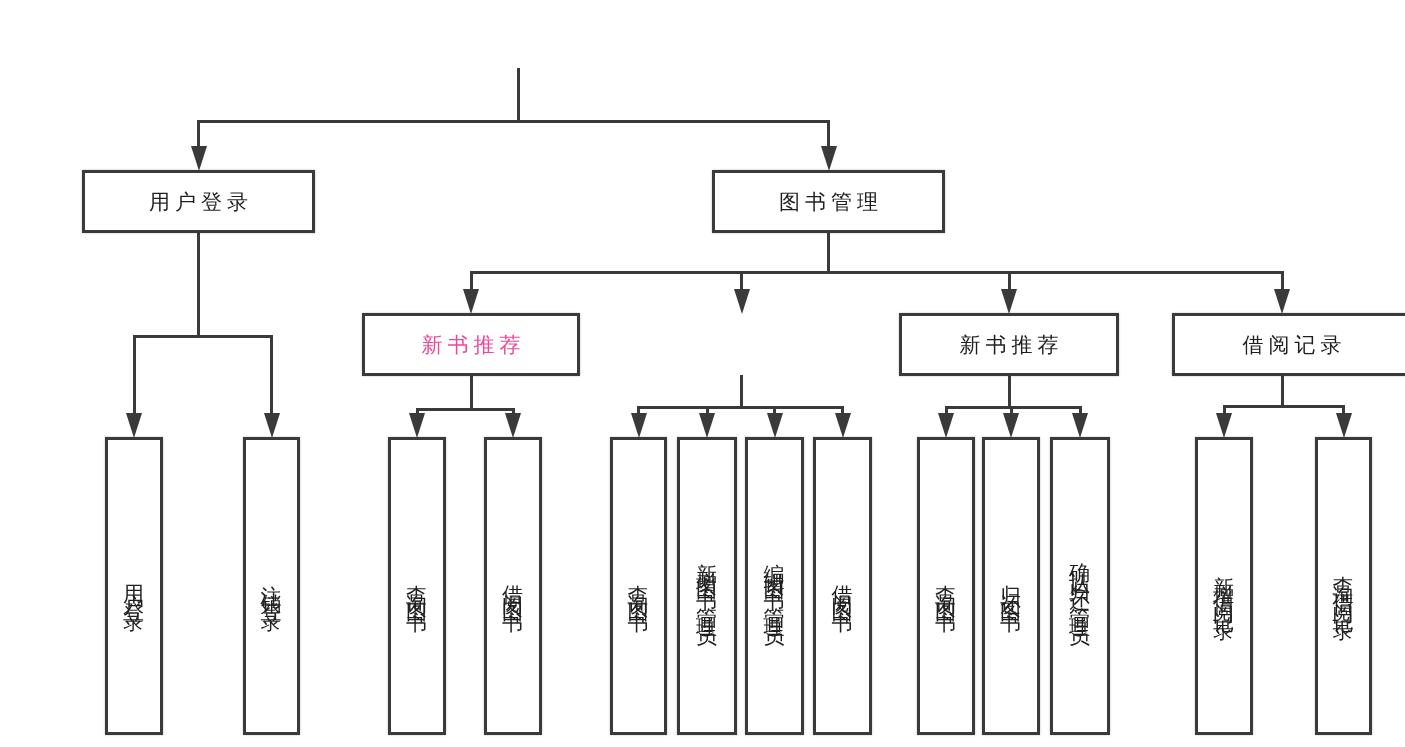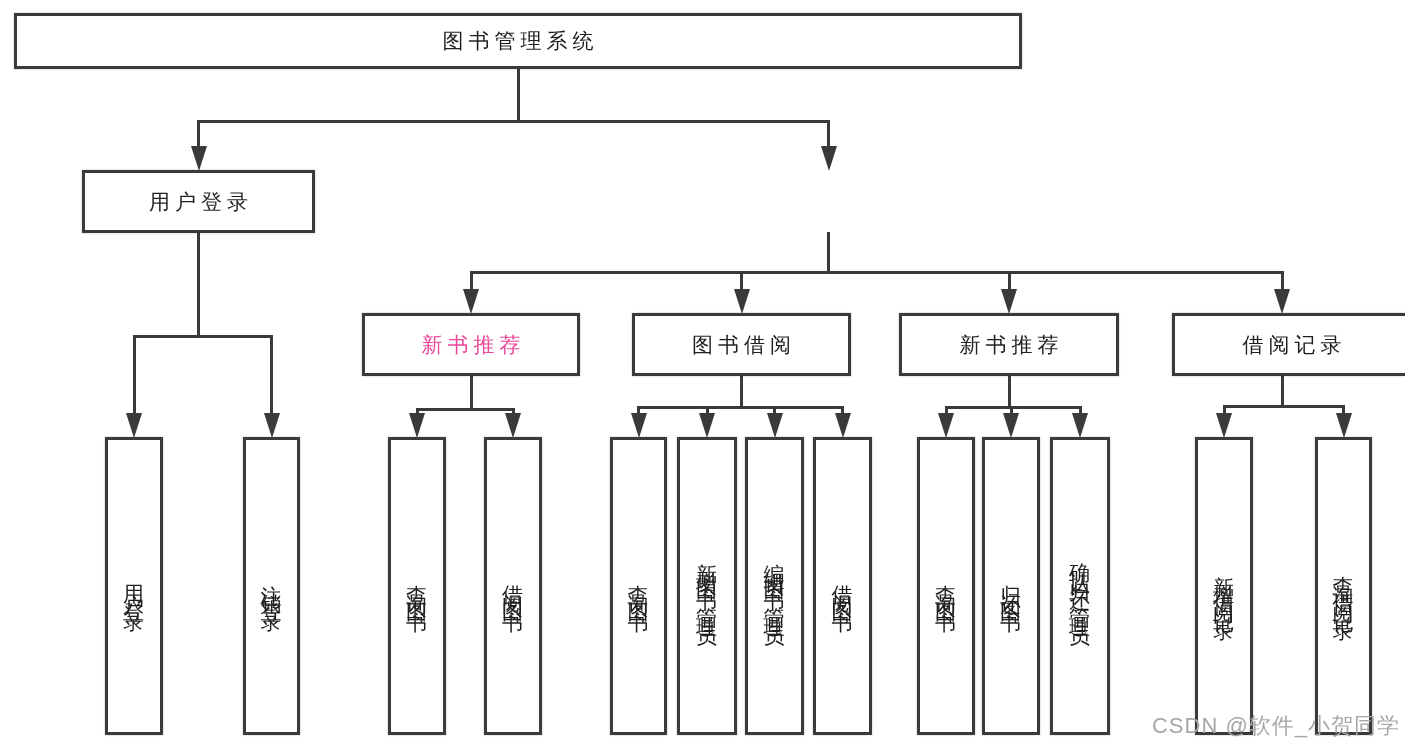--- a/index.html
+++ b/index.html
@@ -63,32 +63,28 @@
     letter-spacing: 1px;
     color: #a6a6a9;
     z-index: 5;
     white-space: nowrap;
   }
 </style>
 </head>
 <body>
 
 <div id="canvas" style="background: rgb(255, 255, 255);">
-  <div class="watermark" style="color: rgb(166, 166, 169);">CSDN @软件_小贺同学</div>
-<div class="node" style="left: 14px; top: 13px; width: 1008px; height: 56px; border-color: rgb(58, 58, 58);">
-      <span class="label" style="color: rgb(31, 31, 31);">图书管理系统</span>
-    </div>
     <div class="node" style="left: 82px; top: 170px; width: 233px; height: 63px; border-color: rgb(58, 58, 58);">
       <span class="label" style="color: rgb(31, 31, 31);">用户登录</span>
     </div>
+    <div class="node" style="left: 712px; top: 170px; width: 233px; height: 63px; border-color: rgb(58, 58, 58);">
+      <span class="label" style="color: rgb(31, 31, 31);">图书管理</span>
+    </div>
     <div class="node" style="left: 362px; top: 313px; width: 218px; height: 63px; border-color: rgb(58, 58, 58);">
       <span class="label" style="color: #ec4899;">新书推荐</span>
-    </div>
-    <div class="node" style="left: 632px; top: 313px; width: 219px; height: 63px; border-color: rgb(58, 58, 58);">
-      <span class="label" style="color: rgb(31, 31, 31);">图书借阅</span>
     </div>
     <div class="node" style="left: 899px; top: 313px; width: 220px; height: 63px; border-color: rgb(58, 58, 58);">
       <span class="label" style="color: rgb(31, 31, 31);">新书推荐</span>
     </div>
     <div class="node" style="left: 1172px; top: 313px; width: 240px; height: 63px; border-color: rgb(58, 58, 58);">
       <span class="label" style="color: rgb(31, 31, 31);">借阅记录</span>
     </div>
     <div class="node v" style="left: 105px; top: 437px; width: 58px; height: 298px; border-color: rgb(58, 58, 58);">
       <span class="label" style="color: rgb(31, 31, 31);">用户登录</span>
     </div>

